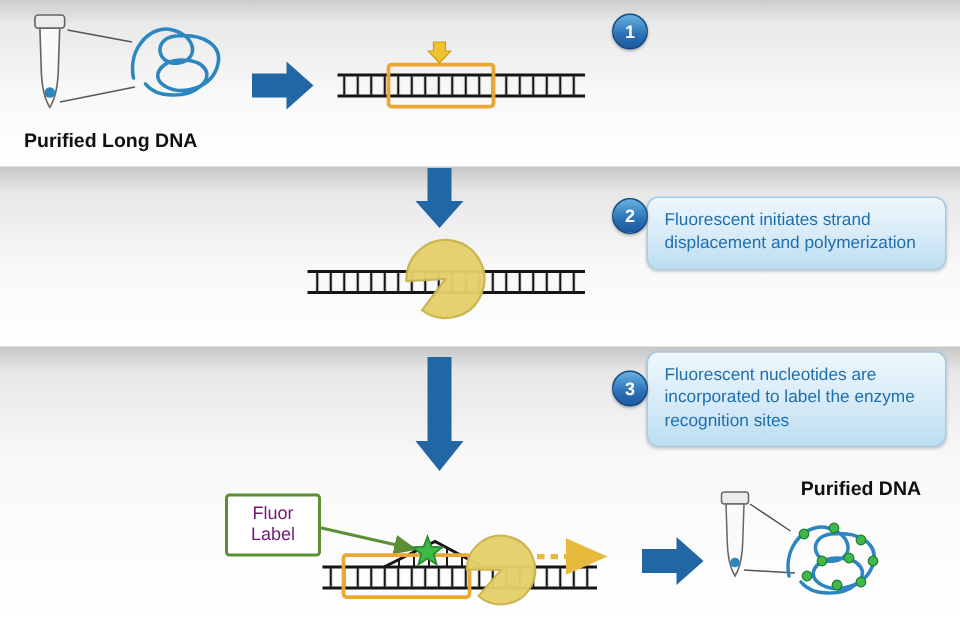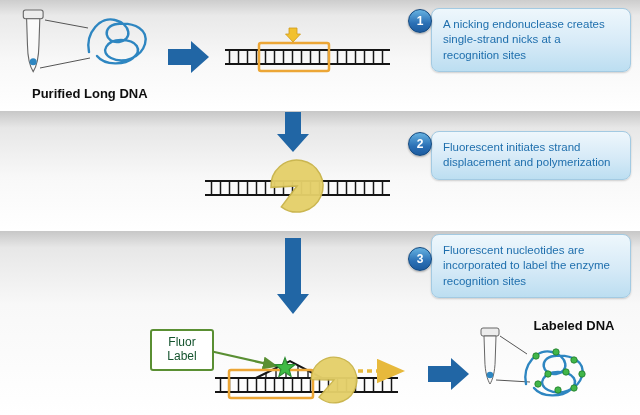--- a/index.html
+++ b/index.html
@@ -6,21 +6,21 @@
   .canvas {
     position:relative; width:640px; height:415px; overflow:hidden;
     font-family:"Liberation Sans", sans-serif; background:#ffffff;
   }
   .band { position:absolute; left:0; width:640px; }
   .band1 { top:0;   height:111px; background:linear-gradient(180deg,#cdcdcd 0%,#e9e9e9 14%,#f8f8f8 55%,#ffffff 100%); }
   .band2 { top:111px; height:120px; background:linear-gradient(180deg,#c7c7c7 0%,#e7e7e7 14%,#f8f8f8 55%,#ffffff 100%); }
   .band3 { top:231px; height:184px; background:linear-gradient(180deg,#c7c7c7 0%,#e7e7e7 9%,#f8f8f8 40%,#ffffff 100%); }
   .art { position:absolute; top:0; left:0; }
   .caption { position:absolute; font-weight:bold; font-size:13px; color:#0f0f0f; }
-  .caption-purified { left:32px; top:86px; width:160px; }
+  .caption-purified { left:16px; top:86px; width:160px; }
   .caption-labeled  { left:518px; top:318px; width:112px; text-align:center; }
   .callout-box {
     position:absolute; width:176px; padding:8px 11px;
     background:linear-gradient(180deg,#eef7fc 0%,#d6eaf7 55%,#bcdef1 100%);
     border:1px solid #a3cae2; border-radius:8px;
     color:#1f6fad; font-size:11.5px; line-height:1.33;
     box-shadow:0 1px 2px rgba(0,0,0,0.18);
   }
   .box1 { left:431px; top:8px; }
   .box2 { left:431px; top:131px; }
@@ -32,21 +32,21 @@
     display:flex; align-items:center; justify-content:center;
     box-shadow:0 1px 2px rgba(0,0,0,0.3); z-index:3;
   }
   .badge1 { left:408px; top:9px; }
   .badge2 { left:408px; top:132px; }
   .badge3 { left:408px; top:247px; }
   .fluor-box {
     position:absolute; left:150px; top:329px; width:56px; height:34px;
     background:#ffffff; border:2px solid #5a8f33; border-radius:3px;
     display:flex; align-items:center; justify-content:center; text-align:center;
-    font-size:12px; color:#14532d; line-height:1.15; padding:2px;
+    font-size:12px; color:#701a75; line-height:1.15; padding:2px;
   }
 </style>
 </head>
 <body>
 
 <div class="canvas">
 
   <div class="band band1"></div>
   <div class="band band2"></div>
   <div class="band band3"></div>
@@ -139,25 +139,24 @@
         <circle cx="558" cy="390" r="3.2"></circle>
         <circle cx="574" cy="388" r="3.2"></circle>
         <circle cx="538" cy="384" r="3.2"></circle>
       </g>
     </g>
   </svg>
 
   <div class="caption caption-purified">Purified Long DNA</div>
 
   <div class="badge badge1">1</div>
-  <div class="callout-box box1">A nicking endonuclease creates single-strand nicks at a recognition sites</div>
 
   <div class="badge badge2">2</div>
   <div class="callout-box box2">Fluorescent initiates strand displacement and polymerization</div>
 
   <div class="badge badge3">3</div>
   <div class="callout-box box3">Fluorescent nucleotides are incorporated to label the enzyme recognition sites</div>
 
   <div class="fluor-box">Fluor Label</div>
 
-  <div class="caption caption-labeled">Labeled DNA</div>
+  <div class="caption caption-labeled">Purified DNA</div>
 
 </div>
 
 </body></html>

